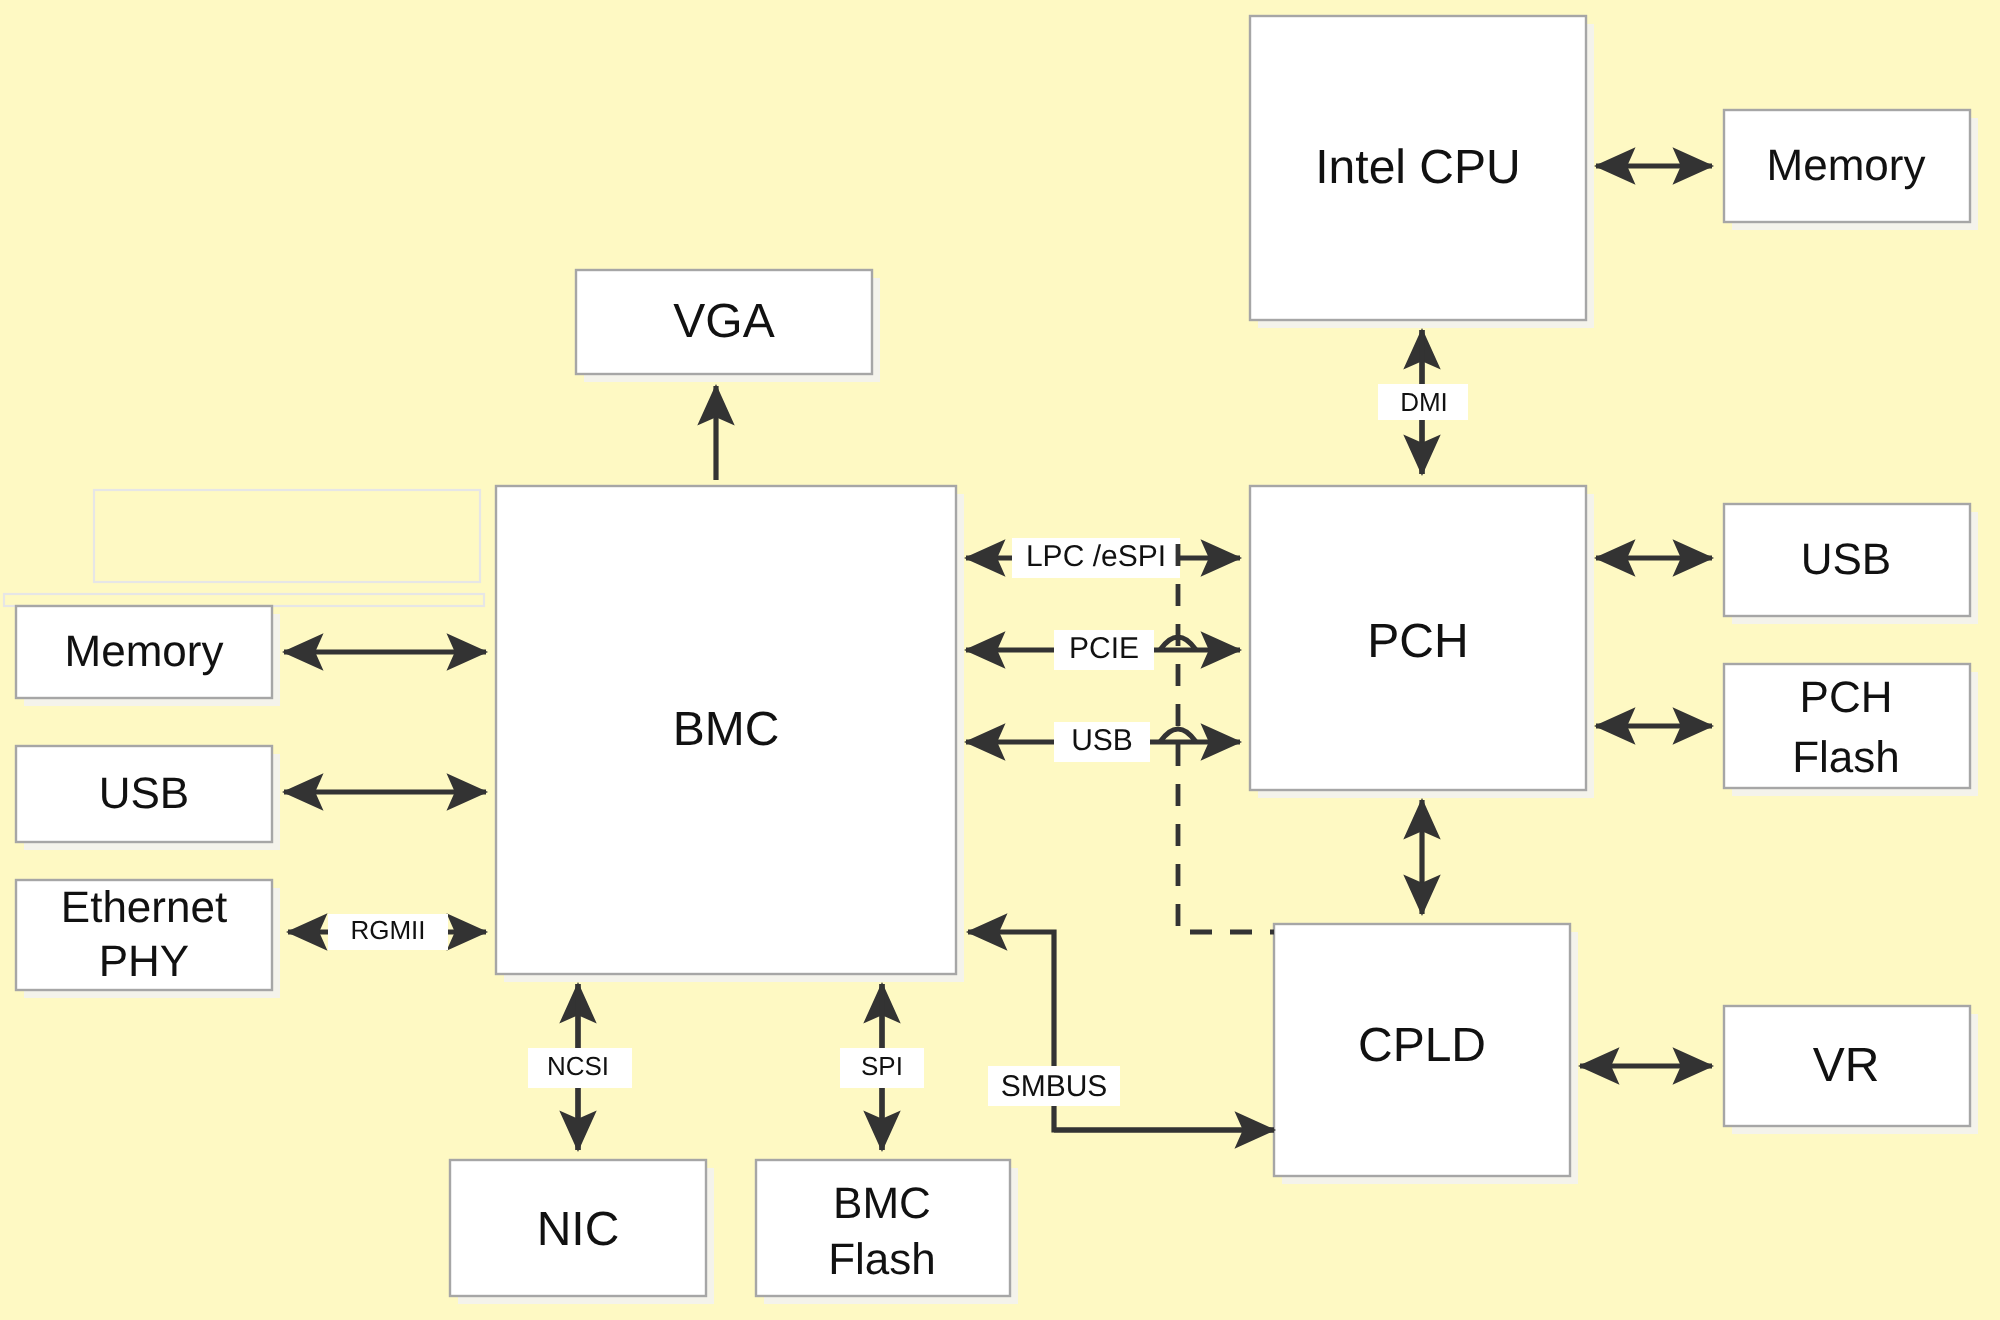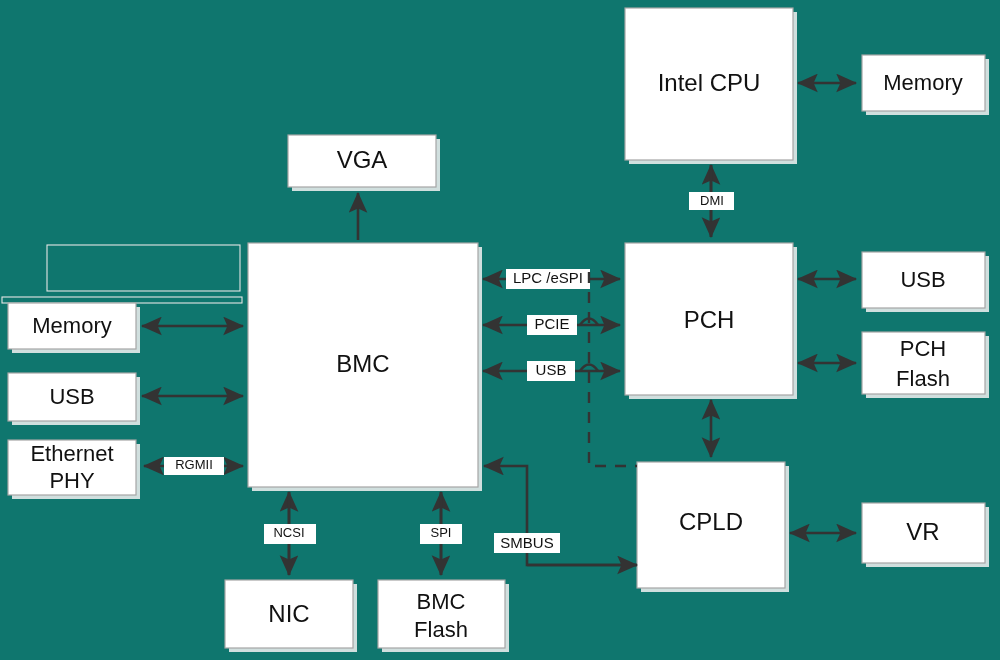--- a/index.html
+++ b/index.html
@@ -10,21 +10,21 @@
   body {
     width: 1000px;
     height: 660px;
     font-family: "Liberation Sans", sans-serif;
     overflow: hidden;
   }
   #diagram-root {
     position: relative;
     width: 1000px;
     height: 660px;
-    background: #0f766e;
+    background: #fef9c3;
   }
   svg#diagram {
     display: block;
     width: 1000px;
     height: 660px;
   }
   .node-rect {
     fill: #ffffff;
     stroke: #a6a6a6;
     stroke-width: 1.2;

